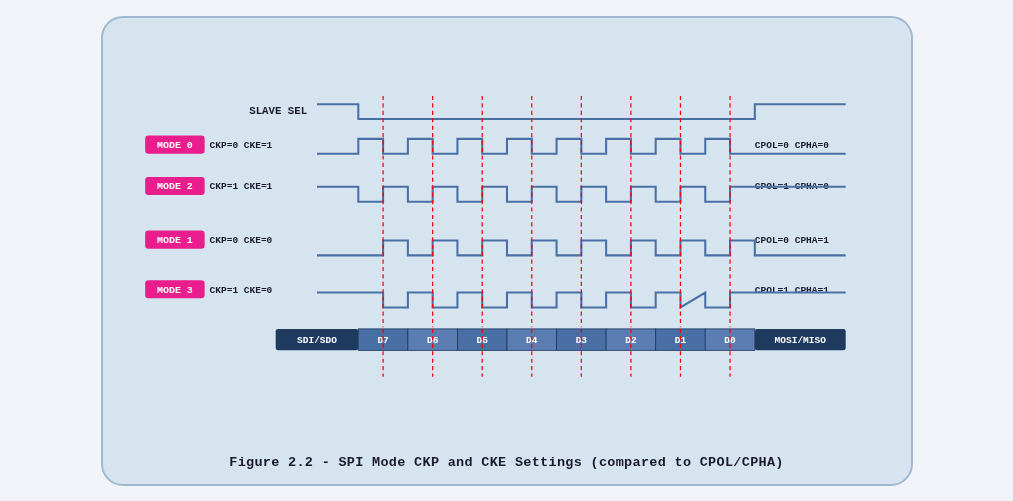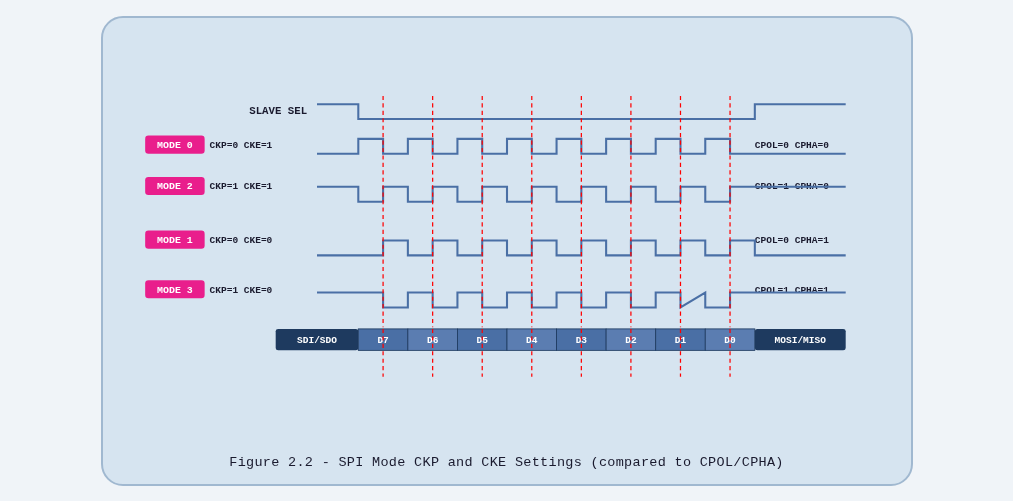--- a/index.html
+++ b/index.html
@@ -19,21 +19,21 @@
       border: 2px solid #a0b8d0;
       border-radius: 22px;
       padding: 18px 24px 14px 24px;
       display: flex;
       flex-direction: column;
     }
     
     .caption {
       text-align: center;
       font-size: 13.5px;
-      font-weight: normal;
+      font-weight: bold;
       color: #1a1a2e;
       margin-top: 10px;
       letter-spacing: 0.3px;
     }
     
     .waveform-container {
       flex: 1;
       position: relative;
     }
     svg.diagram {

